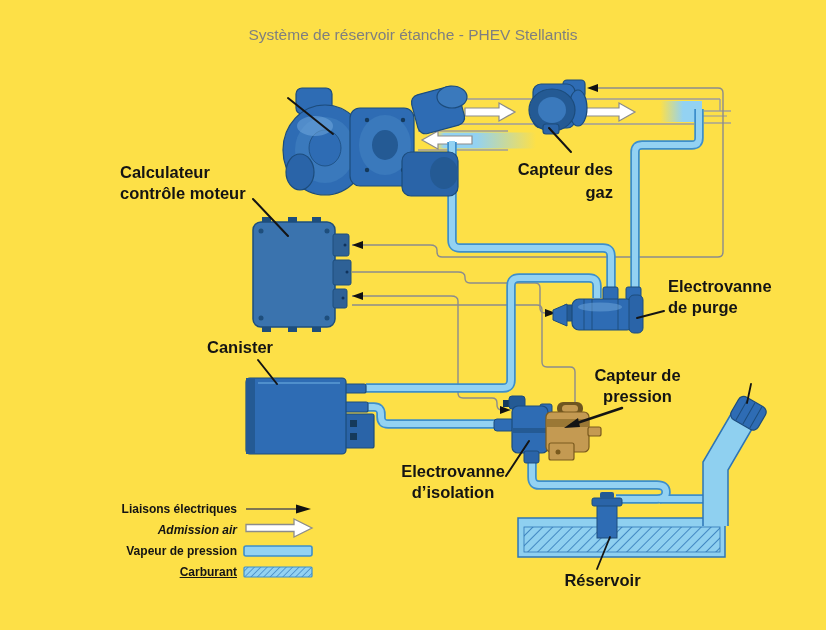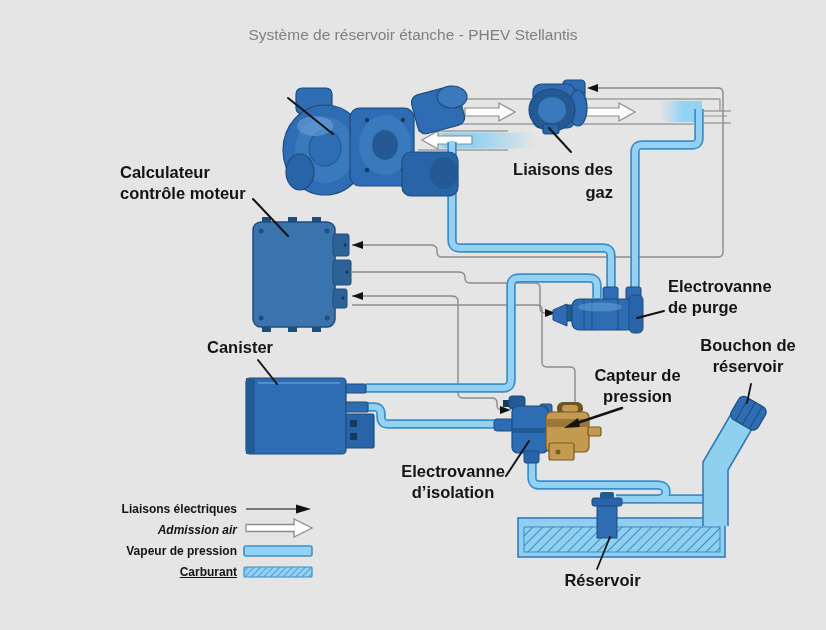--- a/index.html
+++ b/index.html
@@ -1,16 +1,16 @@
 <!DOCTYPE html>
 <html><head>
 <meta charset="utf-8">
 <style>
   html,body{margin:0;padding:0;background:#fff;}
-  #stage{position:relative;width:826px;height:630px;background:#e5e5e5;overflow:hidden;
+  #stage{position:relative;width:826px;height:630px;background:#fde047;overflow:hidden;
          font-family:"Liberation Sans",sans-serif;}
   #diagram{position:absolute;left:0;top:0;}
   .lbl{position:absolute;font-weight:bold;font-size:16.5px;line-height:21px;color:#141414;
        white-space:pre-line;z-index:5;}
   #title{position:absolute;left:0;top:26px;width:826px;text-align:center;
          font-size:15.5px;color:#7F7F7F;z-index:5;}
   .legend-label{position:absolute;left:40px;width:197px;text-align:right;
                 font-weight:bold;font-size:12px;line-height:21px;color:#141414;z-index:5;}
 </style>
 </head>
@@ -225,29 +225,27 @@
         <polygon points="311,509 296,504.5 296,513.5" fill="#111111"></polygon>
       </g>
       <path d="M246,524.5 H294 V519 L312,528 L294,537 V531.5 H246 Z" fill="#FFFFFF" stroke="#8C8C8C" stroke-width="1.3"></path>
       <rect x="244" y="546" width="68" height="10" rx="2" fill="#93D2F2" stroke="#3D8FCC" stroke-width="1.6"></rect>
       <rect x="244" y="567" width="68" height="10" rx="1" fill="url(#hatch2)" stroke="#3D8FCC" stroke-width="1.2"></rect>
     </g>
   </svg>
 
   <div class="lbl" style="left:120px;top:162px;width:182px;text-align:left;">Calculateur
 contrôle moteur</div>
-  <div class="lbl" style="left:490px;top:158px;width:123px;text-align:right;line-height:23px;">Liaisons des
+  <div class="lbl" style="left:490px;top:158px;width:123px;text-align:right;line-height:23px;">Capteur des
 gaz</div>
   <div class="lbl" style="left:668px;top:276px;width:130px;text-align:left;">Electrovanne
 de purge</div>
   <div class="lbl" style="left:585px;top:365px;width:105px;text-align:center;">Capteur de
 pression</div>
   <div class="lbl" style="left:180px;top:337px;width:120px;text-align:center;">Canister</div>
-  <div class="lbl" style="left:690px;top:335px;width:116px;text-align:center;">Bouchon de
-réservoir</div>
   <div class="lbl" style="left:393px;top:461px;width:120px;text-align:center;">Electrovanne
 d’isolation</div>
   <div class="lbl" style="left:545px;top:570px;width:115px;text-align:center;">Réservoir</div>
 
   <div class="legend-label" style="top:499px;">Liaisons électriques</div>
   <div class="legend-label" style="top:520px;font-style:italic;">Admission air</div>
   <div class="legend-label" style="top:541px;">Vapeur de pression</div>
   <div class="legend-label" style="top:562px;text-decoration:underline;">Carburant</div>
 
 </div>

